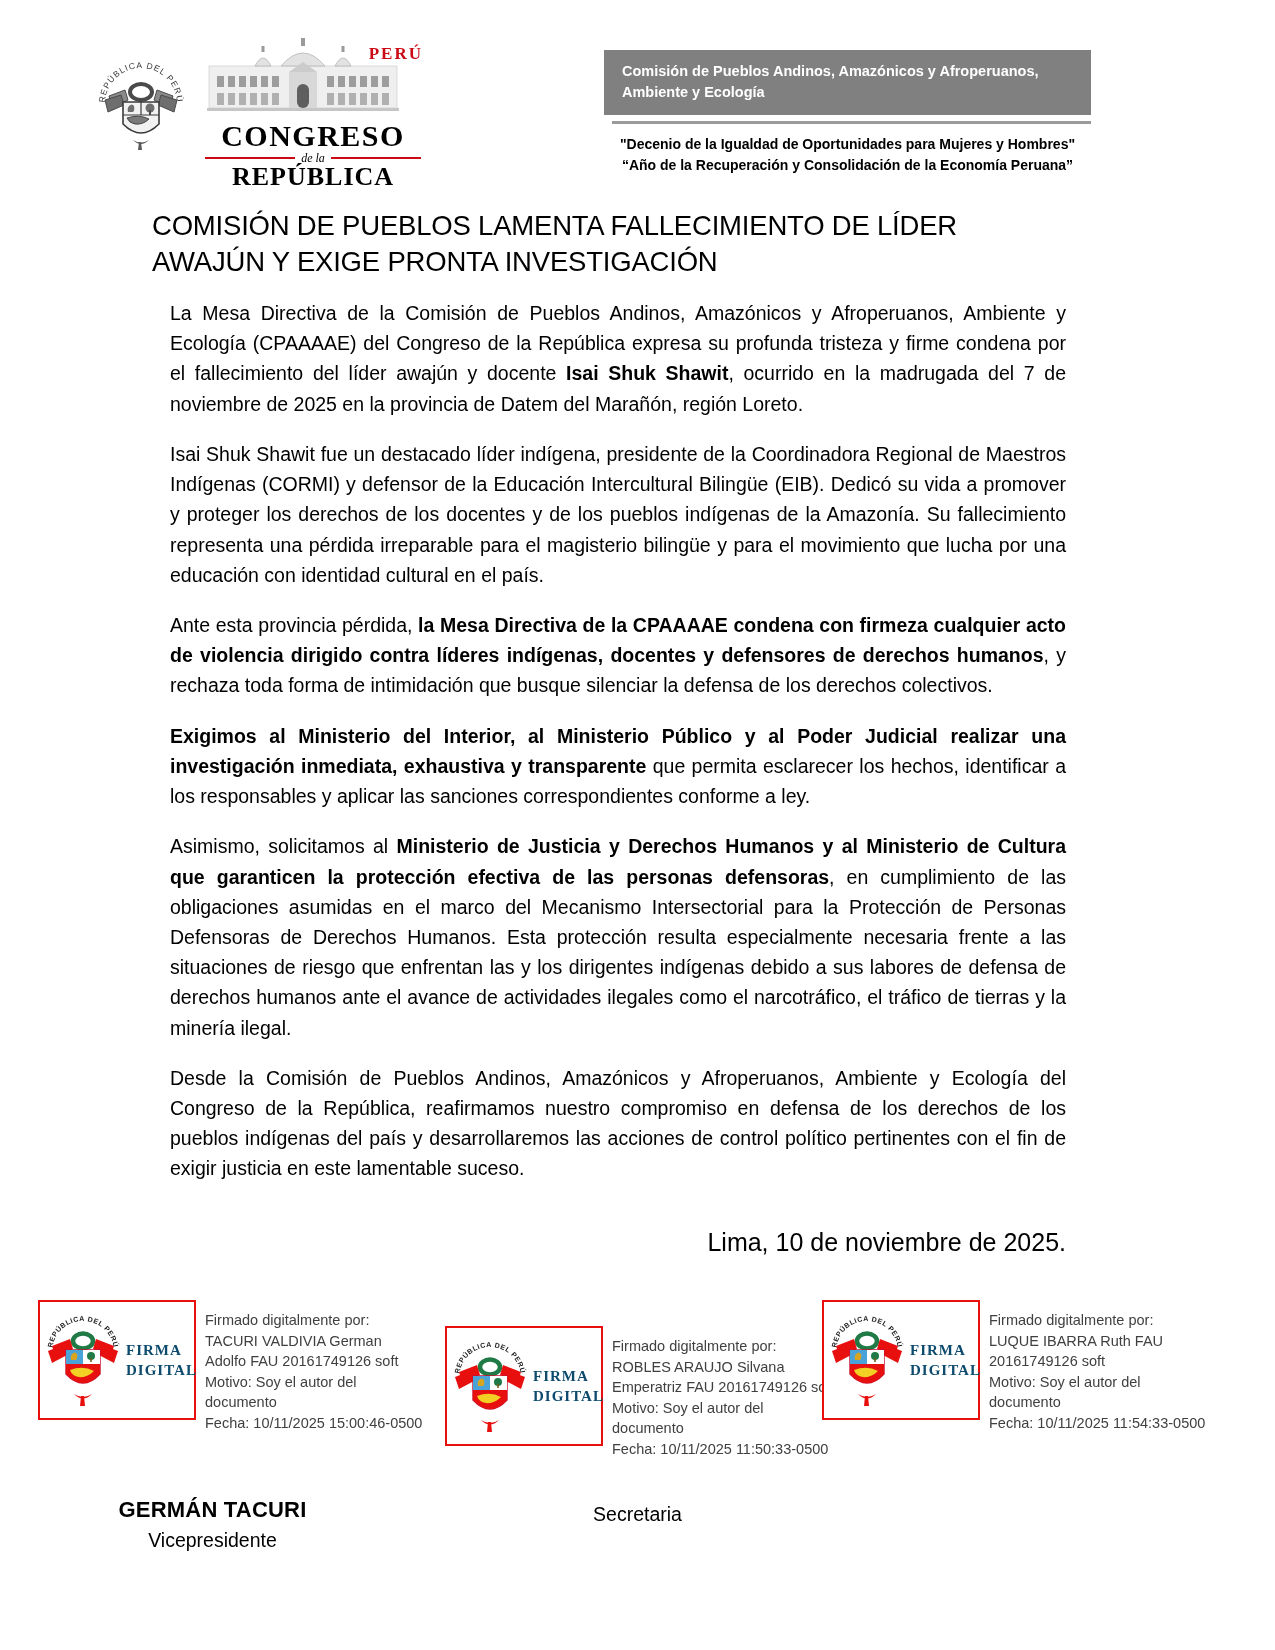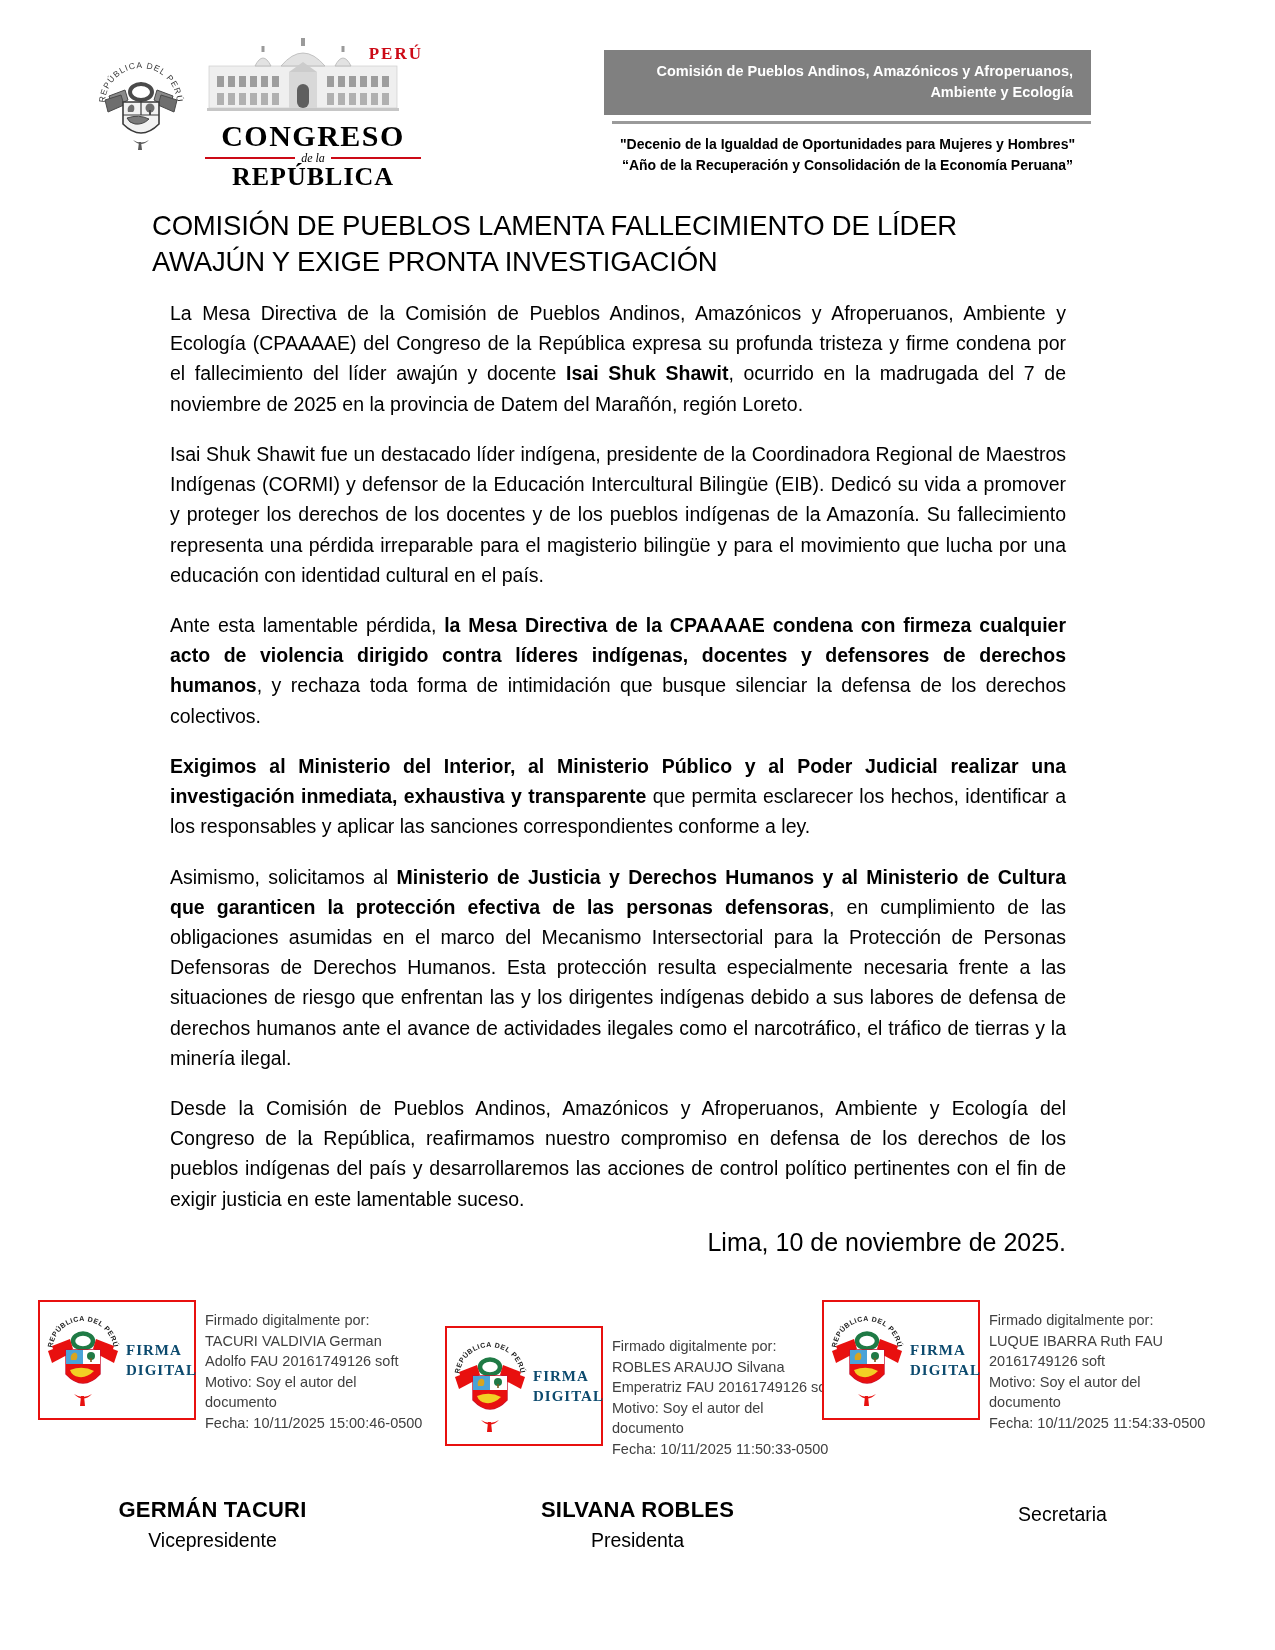--- a/index.html
+++ b/index.html
@@ -114,21 +114,21 @@
     left: 604px;
     top: 12px;
     width: 487px;
   }
   .banner {
     background: #808080;
     color: #ffffff;
     font-weight: bold;
     font-size: 14.5px;
     line-height: 1.45;
-    text-align: right;
+    text-align: left;
     padding: 11px 18px 12px 18px;
     box-sizing: border-box;
   }
   .banner-rule {
     height: 3px;
     background: #9a9a9a;
     margin: 6px 0 0 8px;
     width: 479px;
   }
   .motto {
@@ -368,21 +368,21 @@
         <div>“Año de la Recuperación y Consolidación de la Economía Peruana”</div>
       </div>
     </div>
   </div>
 
   <div class="doc-title">COMISIÓN DE PUEBLOS LAMENTA FALLECIMIENTO DE LÍDER AWAJÚN Y EXIGE PRONTA INVESTIGACIÓN</div>
 
   <div class="body-text">
     <p><span>La Mesa Directiva de la Comisión de Pueblos Andinos, Amazónicos y Afroperuanos, Ambiente y Ecología (CPAAAAE) del Congreso de la República expresa su profunda tristeza y firme condena por el fallecimiento del líder awajún y docente </span><b>Isai Shuk Shawit</b><span>, ocurrido en la madrugada del 7 de noviembre de 2025 en la provincia de Datem del Marañón, región Loreto.</span></p>
     <p><span>Isai Shuk Shawit fue un destacado líder indígena, presidente de la Coordinadora Regional de Maestros Indígenas (CORMI) y defensor de la Educación Intercultural Bilingüe (EIB). Dedicó su vida a promover y proteger los derechos de los docentes y de los pueblos indígenas de la Amazonía. Su fallecimiento representa una pérdida irreparable para el magisterio bilingüe y para el movimiento que lucha por una educación con identidad cultural en el país.</span></p>
-    <p><span>Ante esta lamentable pérdida, </span><b>la Mesa Directiva de la CPAAAAE condena con firmeza cualquier acto de violencia dirigido contra líderes indígenas, docentes y defensores de derechos humanos</b><span>, y rechaza toda forma de intimidación que busque silenciar la defensa de los derechos colectivos.</span></p>
+    <p><span>Ante esta provincia pérdida, </span><b>la Mesa Directiva de la CPAAAAE condena con firmeza cualquier acto de violencia dirigido contra líderes indígenas, docentes y defensores de derechos humanos</b><span>, y rechaza toda forma de intimidación que busque silenciar la defensa de los derechos colectivos.</span></p>
     <p><b>Exigimos al Ministerio del Interior, al Ministerio Público y al Poder Judicial realizar una investigación inmediata, exhaustiva y transparente</b><span> que permita esclarecer los hechos, identificar a los responsables y aplicar las sanciones correspondientes conforme a ley.</span></p>
     <p><span>Asimismo, solicitamos al </span><b>Ministerio de Justicia y Derechos Humanos y al Ministerio de Cultura que garanticen la protección efectiva de las personas defensoras</b><span>, en cumplimiento de las obligaciones asumidas en el marco del Mecanismo Intersectorial para la Protección de Personas Defensoras de Derechos Humanos. Esta protección resulta especialmente necesaria frente a las situaciones de riesgo que enfrentan las y los dirigentes indígenas debido a sus labores de defensa de derechos humanos ante el avance de actividades ilegales como el narcotráfico, el tráfico de tierras y la minería ilegal.</span></p>
     <p><span>Desde la Comisión de Pueblos Andinos, Amazónicos y Afroperuanos, Ambiente y Ecología del Congreso de la República, reafirmamos nuestro compromiso en defensa de los derechos de los pueblos indígenas del país y desarrollaremos las acciones de control político pertinentes con el fin de exigir justicia en este lamentable suceso.</span></p>
   </div>
 
   <div class="date-line">Lima, 10 de noviembre de 2025.</div>
 
   <div class="sig-row">
 
     <div class="sig-block b1">
@@ -499,21 +499,17 @@
 Fecha: 10/11/2025 11:54:33-0500</div>
     </div>
   </div>
 
   <div class="names-row">
     <div class="name-cell">
       <span class="nm">GERMÁN TACURI</span>
       <span class="rl">Vicepresidente</span>
     </div>
     <div class="name-cell">
-      <span class="nm">SILVANA ROBLES</span>
-      <span class="rl">Presidenta</span>
-    </div>
-    <div class="name-cell">
       <span class="rl">Secretaria</span>
     </div>
   </div>
 
 </div>
 
 </body></html>

